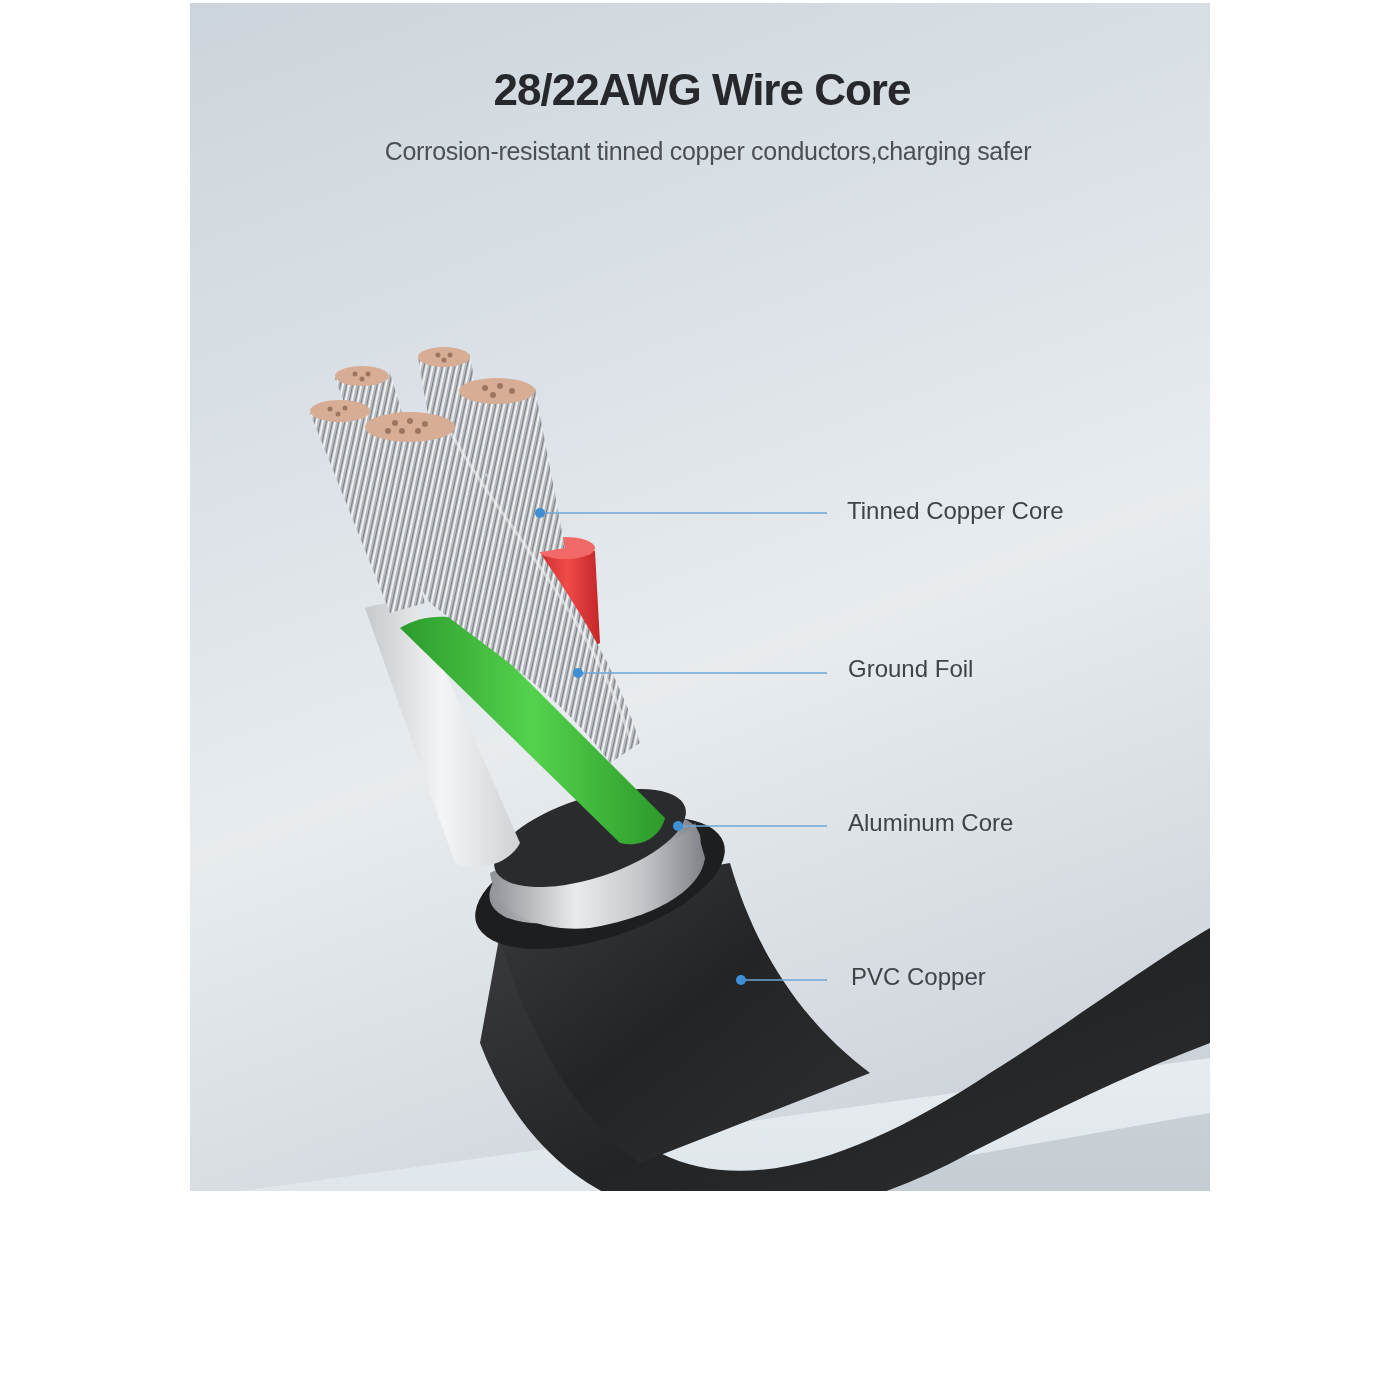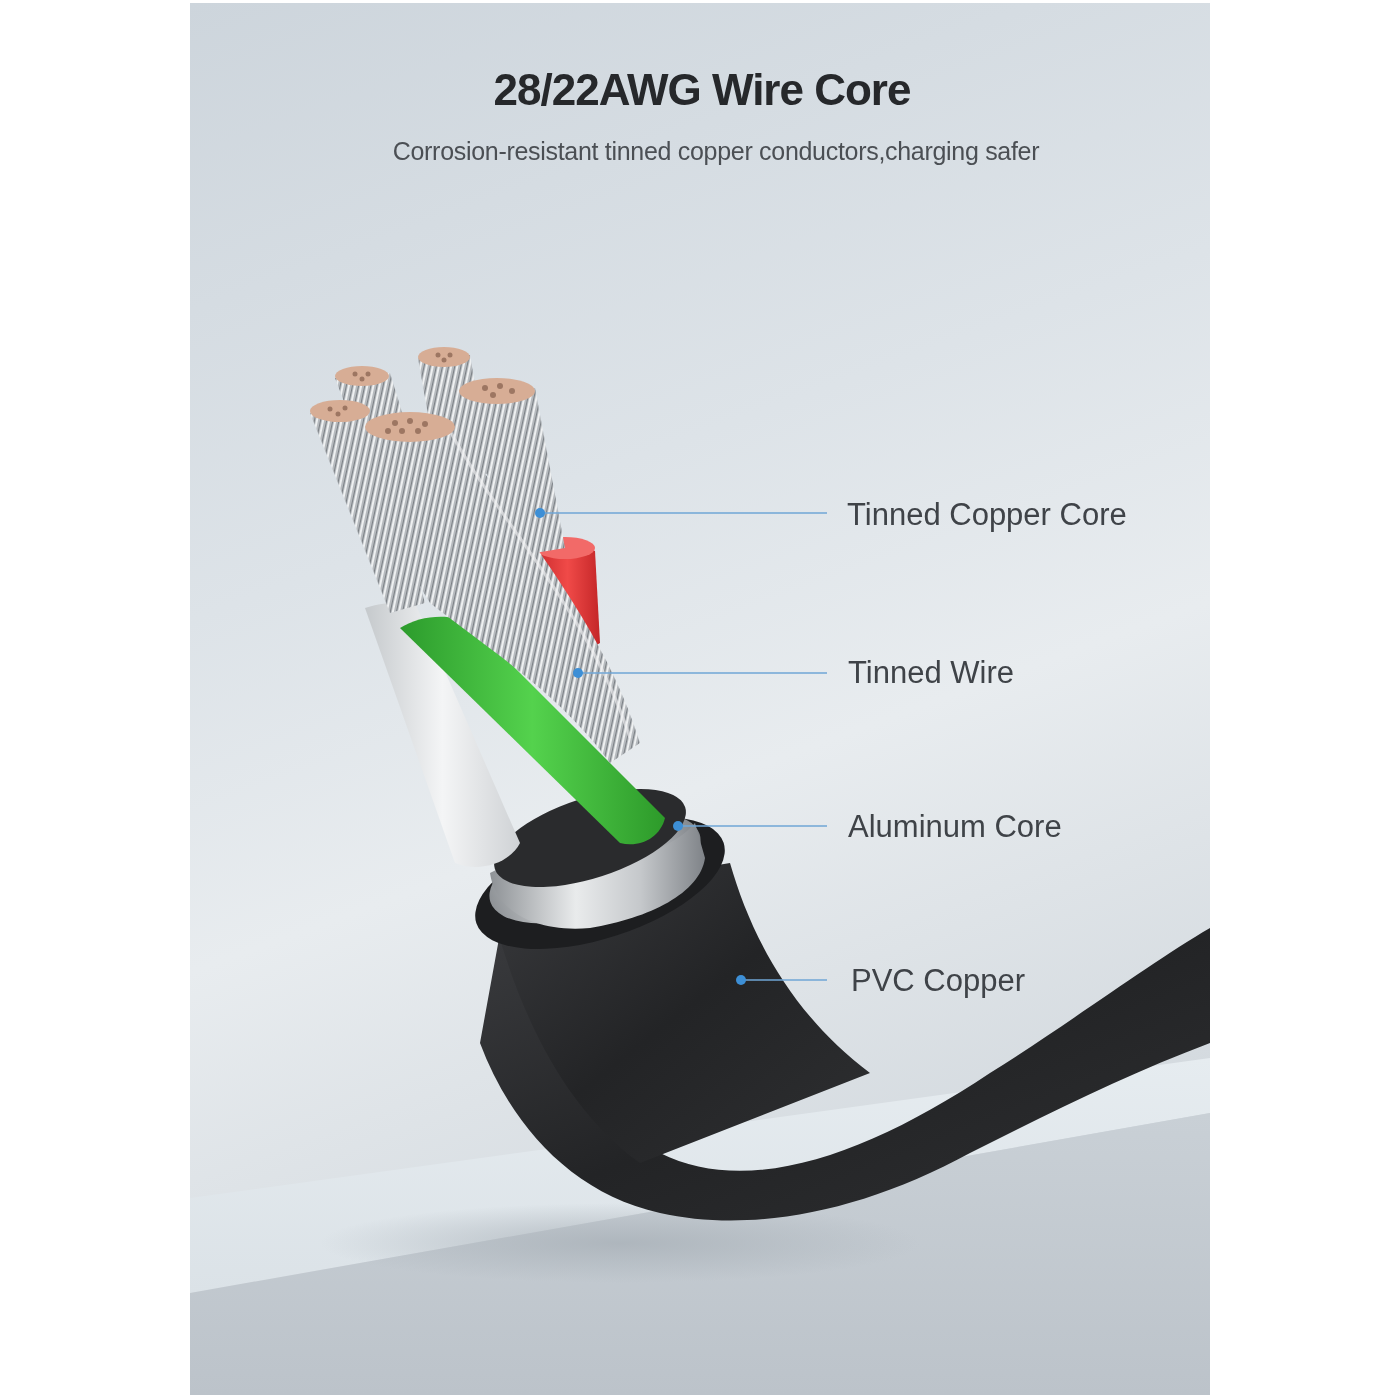--- a/index.html
+++ b/index.html
@@ -1,32 +1,32 @@
 <!DOCTYPE html>
 <html><head>
 <meta charset="utf-8">
 <style>
   html, body { margin: 0; padding: 0; background: #ffffff; }
   body { width: 1400px; height: 1400px; position: relative; overflow: hidden; font-family: "Liberation Sans", "DejaVu Sans", sans-serif; }
   .panel {
-    position: absolute; left: 190px; top: 3px; width: 1020px; height: 1392px;
+    position: absolute; left: 190px; top: 3px; width: 1020px; height: 1188px;
     background: linear-gradient(160deg, #cdd5dc 0%, #dde3e8 35%, #e8ecef 55%, #d5dbe0 80%, #c6cdd3 100%);
     overflow: hidden;
   }
   .title {
     position: absolute; left: 0; top: 62px; width: 1024px; text-align: center;
     font-size: 44px; font-weight: bold; color: #26282b; letter-spacing: -1px;
   }
   .subtitle {
-    position: absolute; left: 14px; top: 134px; width: 1024px; text-align: center;
+    position: absolute; left: 6px; top: 134px; width: 1024px; text-align: center;
     font-size: 25px; color: #4b4f54; letter-spacing: -0.3px;
   }
   svg.art { position: absolute; left: 0; top: 0; }
   .label {
-    position: absolute; font-size: 31px; color: #3f4348; white-space: nowrap;
+    position: absolute; font-size: 24px; color: #3f4348; white-space: nowrap;
   }
 </style>
 </head>
 <body>
 
 <div class="panel">
   <div class="title">28/22AWG Wire Core</div>
   <div class="subtitle">Corrosion-resistant tinned copper conductors,charging safer</div>
 
   <svg class="art" width="1020" height="1392" viewBox="0 0 1020 1392">
@@ -145,16 +145,16 @@
       <line x1="388" y1="670" x2="637" y2="670" stroke="#6fa6d6" stroke-width="1.5"></line>
       <circle cx="388" cy="670" r="5" fill="#3d8fd6"></circle>
       <line x1="488" y1="823" x2="637" y2="823" stroke="#6fa6d6" stroke-width="1.5"></line>
       <circle cx="488" cy="823" r="5" fill="#3d8fd6"></circle>
       <line x1="551" y1="977" x2="637" y2="977" stroke="#6fa6d6" stroke-width="1.5"></line>
       <circle cx="551" cy="977" r="5" fill="#3d8fd6"></circle>
     </g>
   </svg>
 
   <div class="label" style="left:657px; top:494px;">Tinned Copper Core</div>
-  <div class="label" style="left:658px; top:652px;">Tinned Wire</div>
+  <div class="label" style="left:658px; top:652px;">Ground Foil</div>
   <div class="label" style="left:658px; top:806px;">Aluminum Core</div>
   <div class="label" style="left:661px; top:960px;">PVC Copper</div>
 </div>
 
 </body></html>

